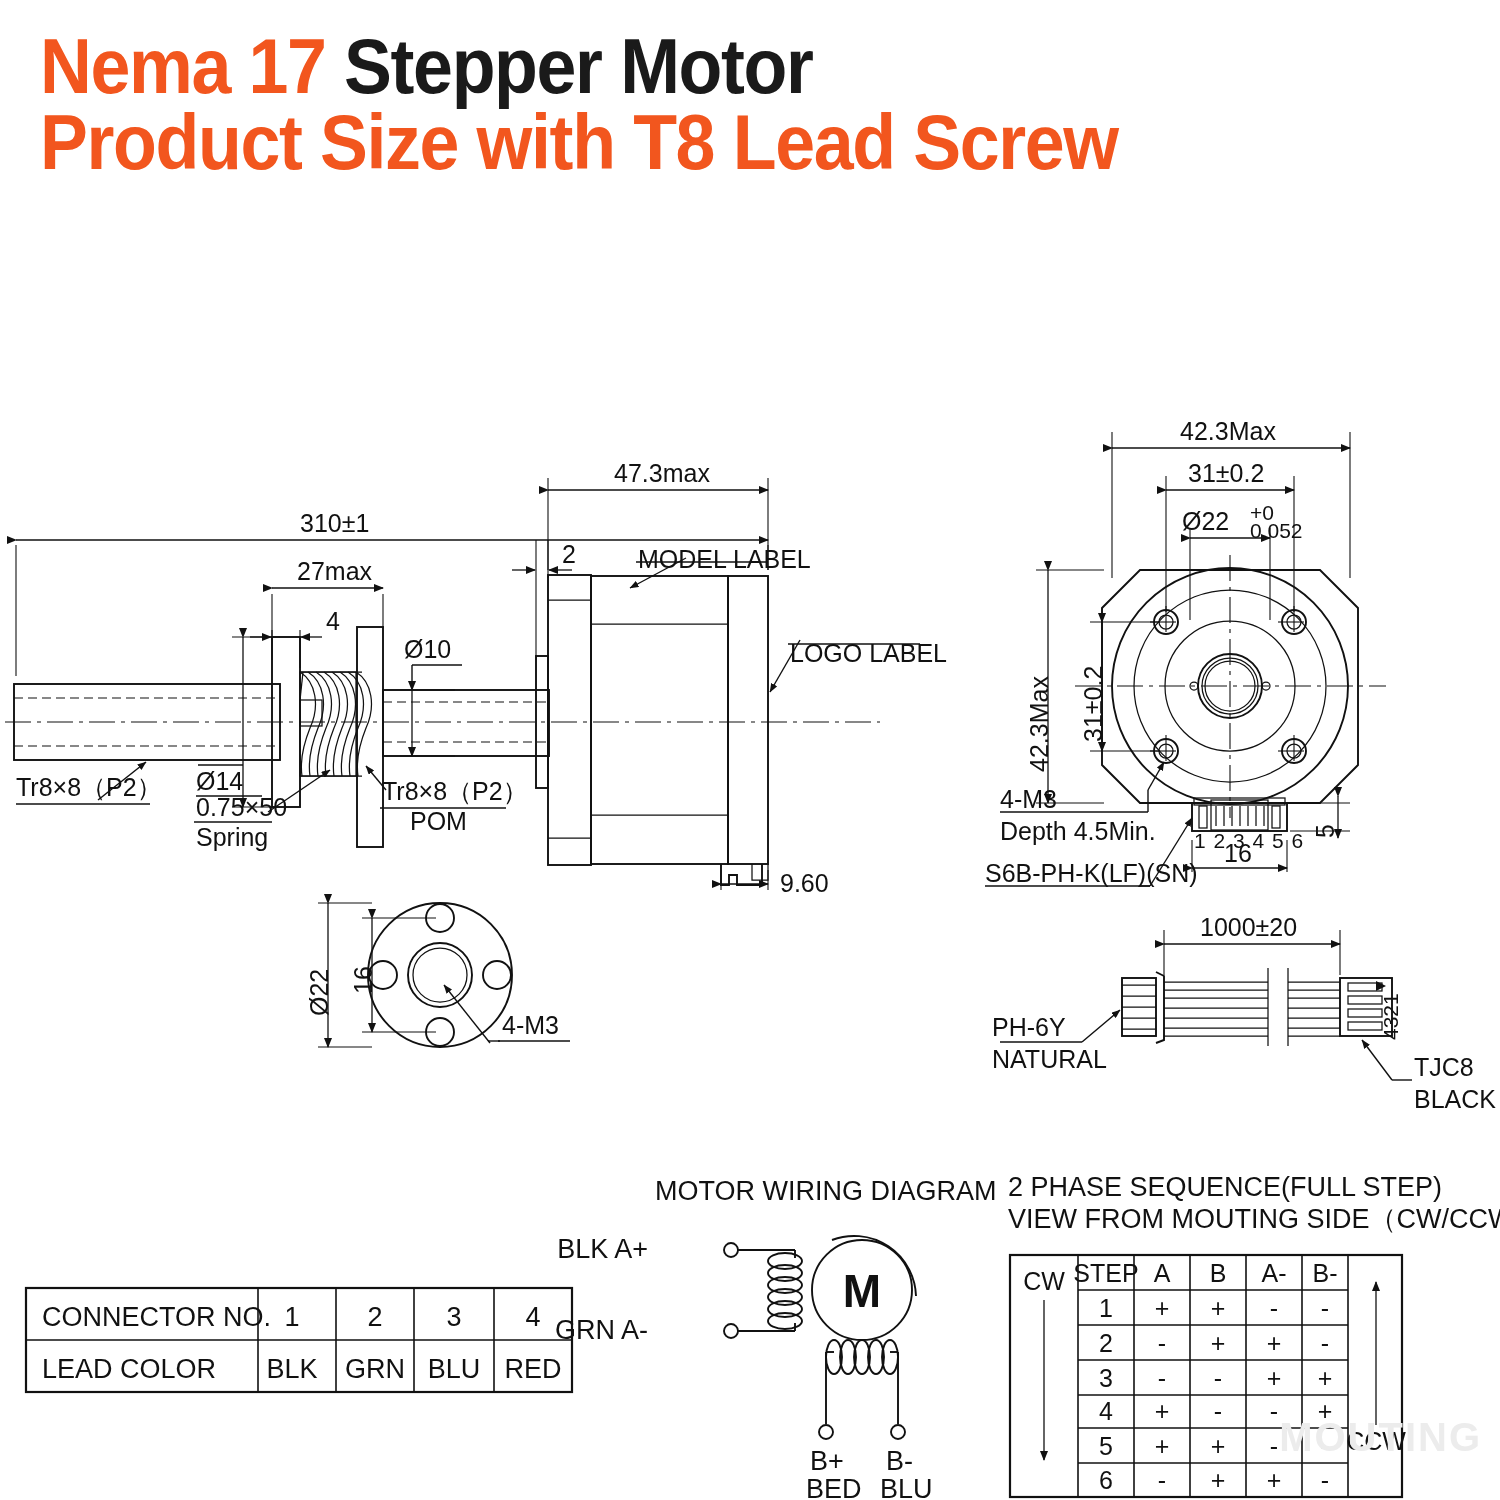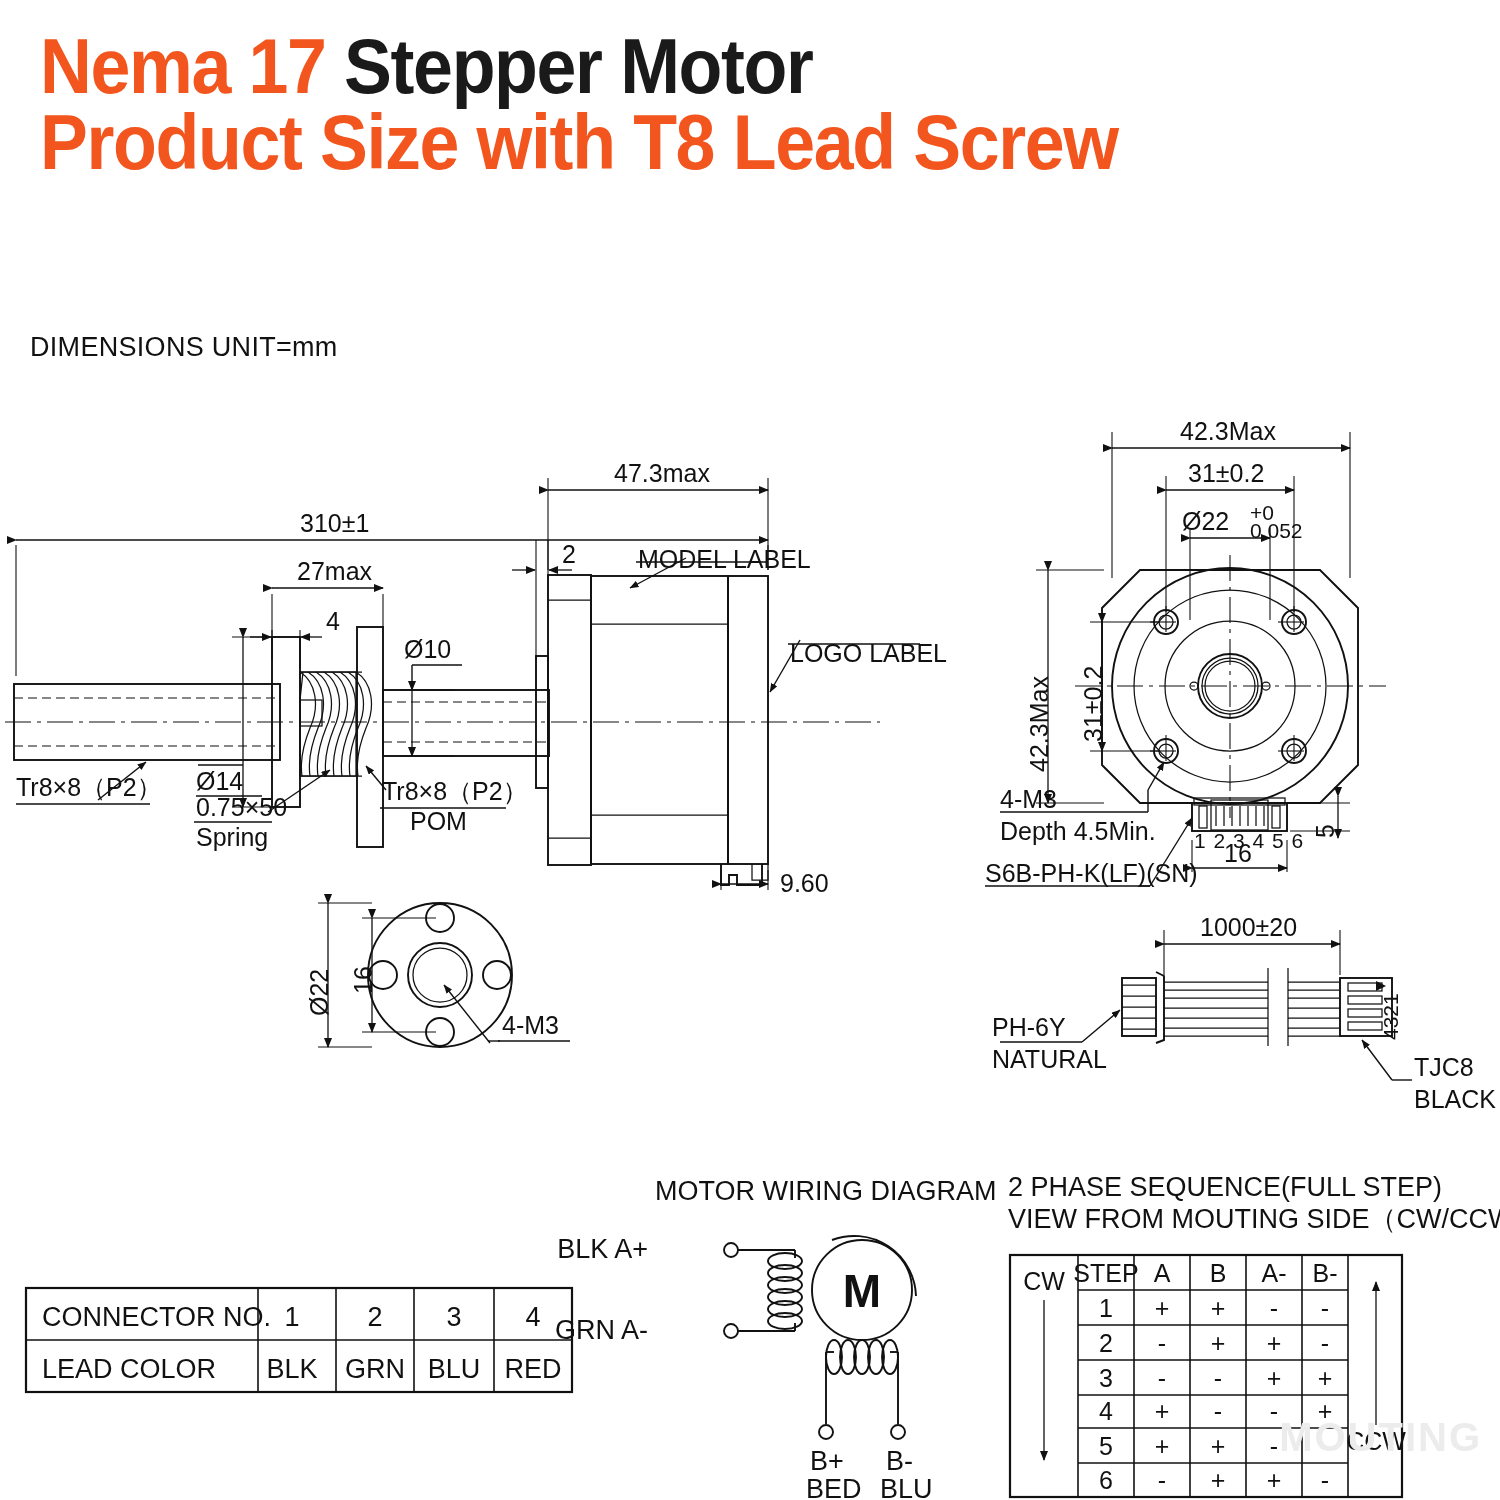--- a/index.html
+++ b/index.html
@@ -45,21 +45,20 @@
 </head>
 <body>
 
 <div id="root">
 
   <div class="title-block">
     <div class="title-line"><span class="t-orange">Nema 17 </span><span class="t-black">Stepper Motor</span></div>
     <div class="title-line t-orange">Product Size with T8 Lead Screw</div>
   </div>
 
-  <div class="units">DIMENSIONS UNIT=mm</div>
 
   <svg class="draw" viewBox="0 0 1500 1500">
     <defs>
       <marker id="ar" markerWidth="10" markerHeight="8" refX="9" refY="4" orient="auto" markerUnits="userSpaceOnUse">
         <path d="M0,0 L10,4 L0,8 z" fill="#111"></path>
       </marker>
       <marker id="arS" markerWidth="9" markerHeight="7" refX="8.5" refY="3.5" orient="auto" markerUnits="userSpaceOnUse">
         <path d="M0,0 L9,3.5 L0,7 z" fill="#111"></path>
       </marker>
       <marker id="arL" markerWidth="16" markerHeight="13" refX="15" refY="6.5" orient="auto" markerUnits="userSpaceOnUse">

